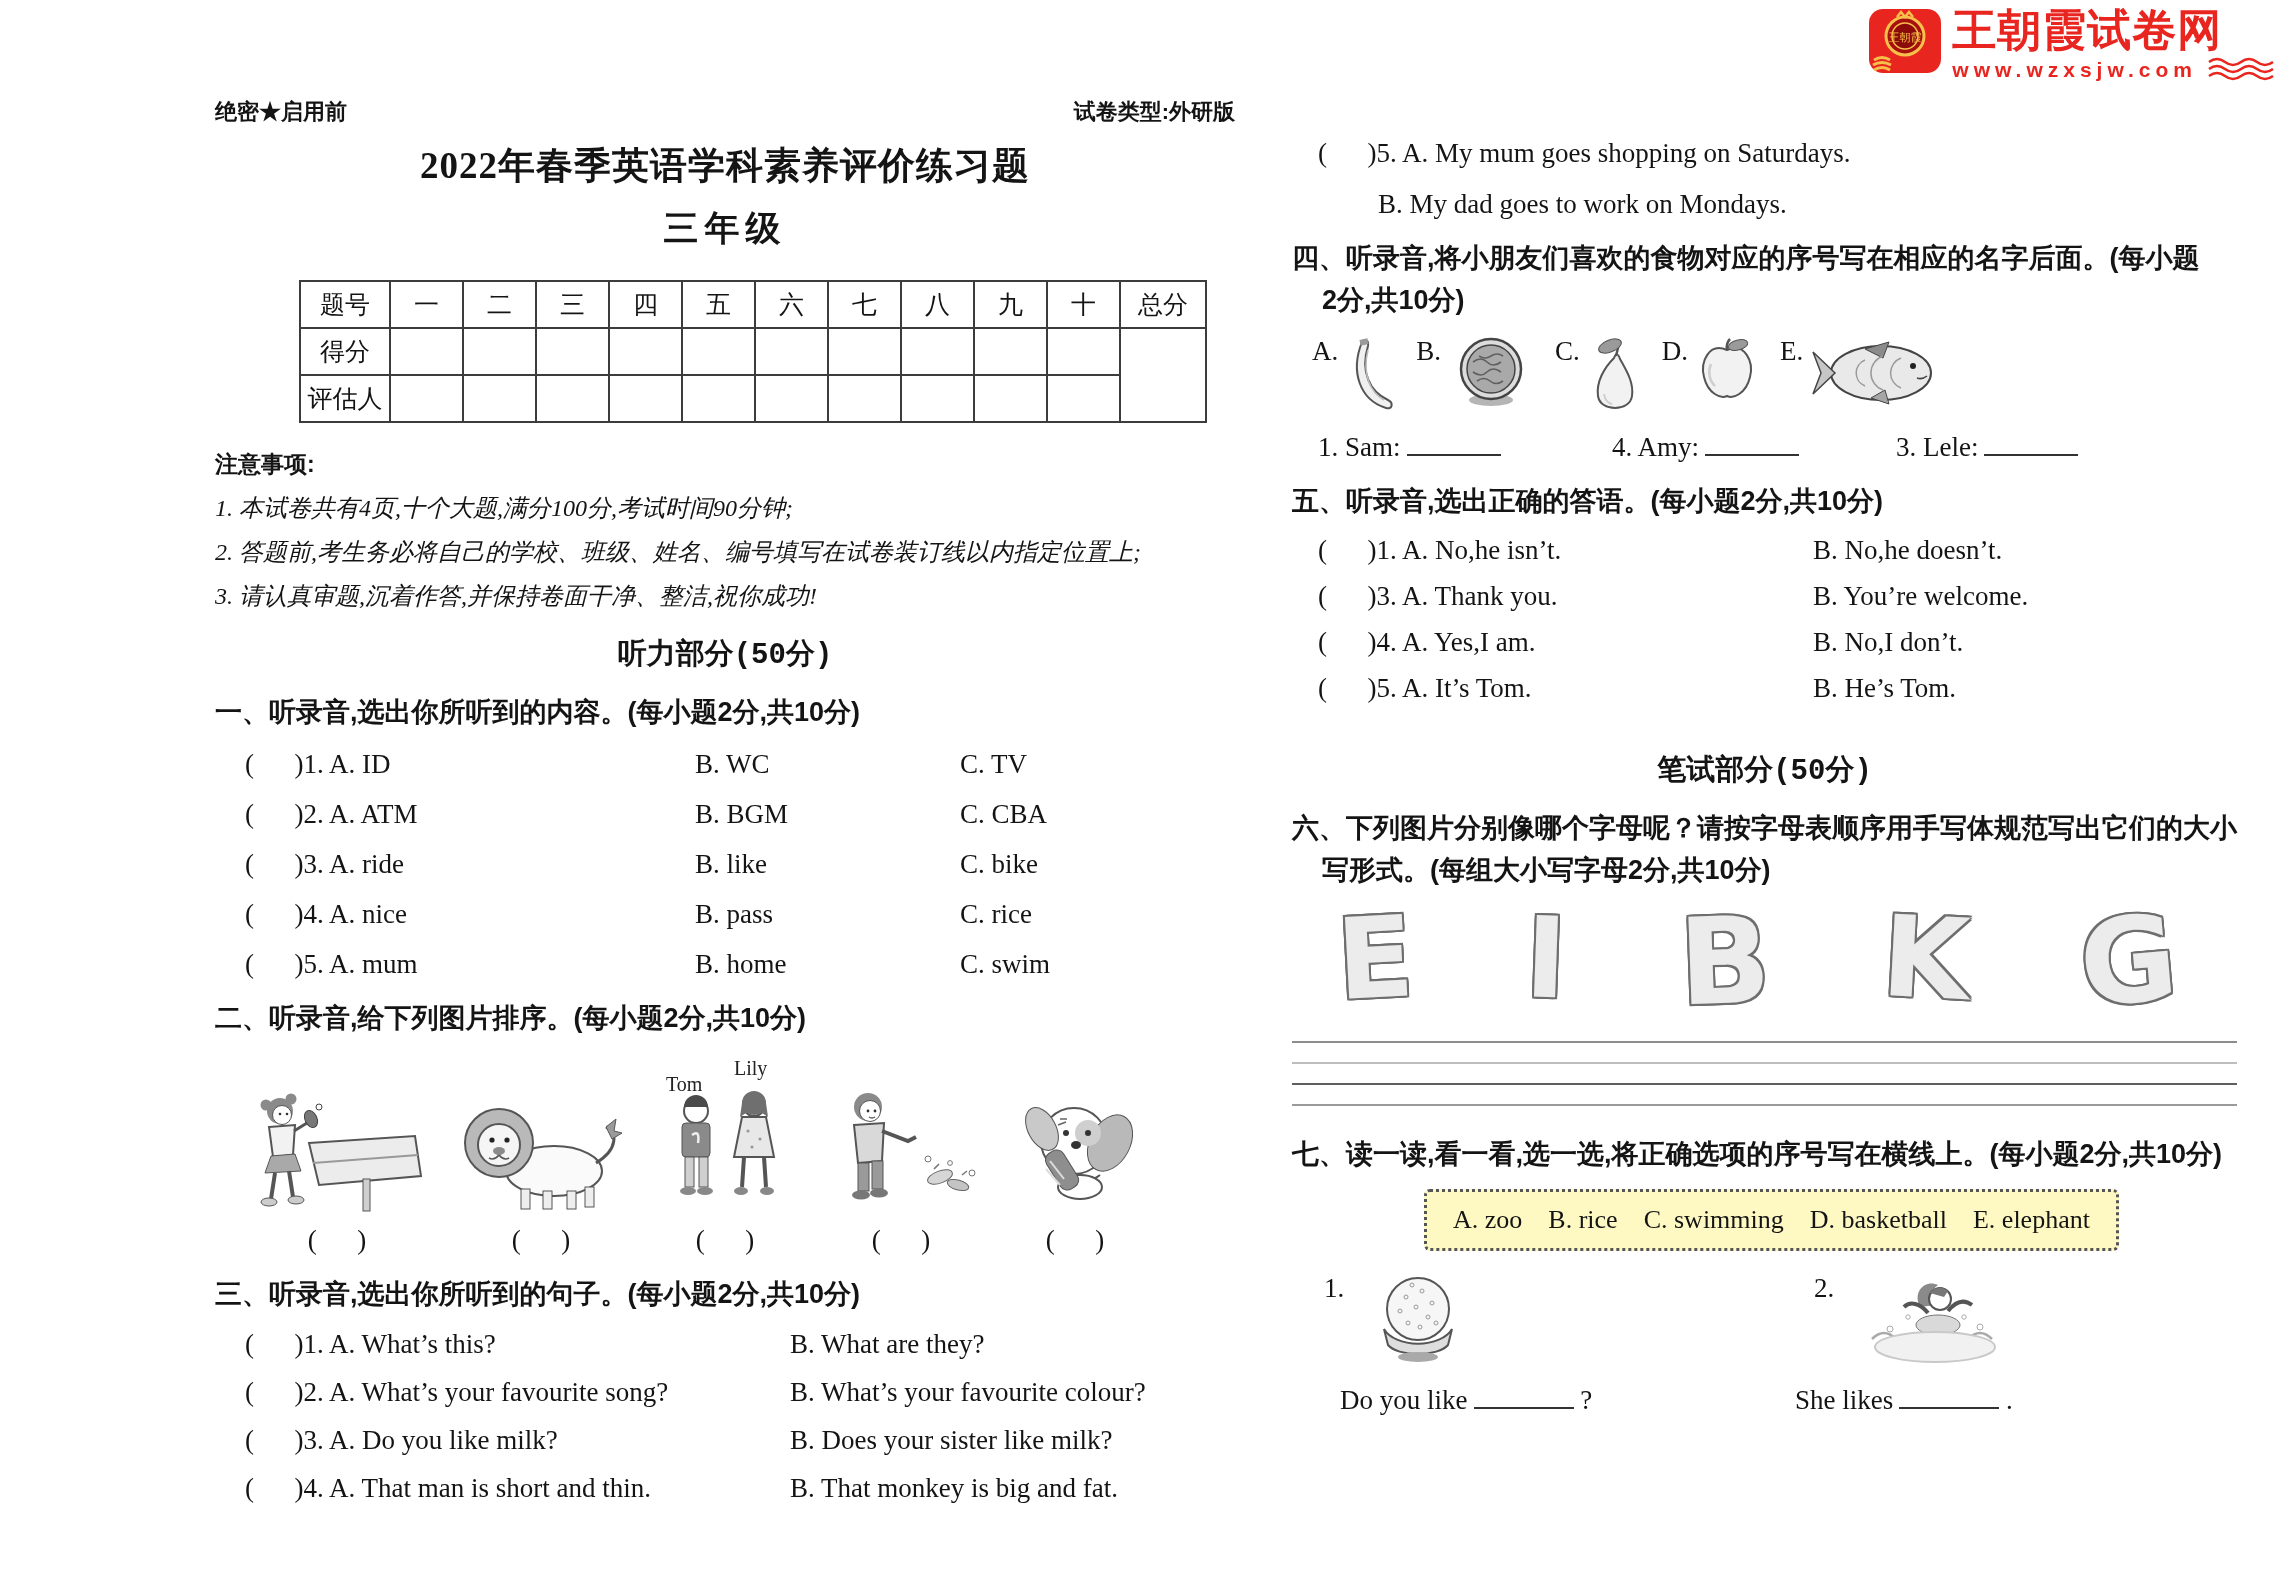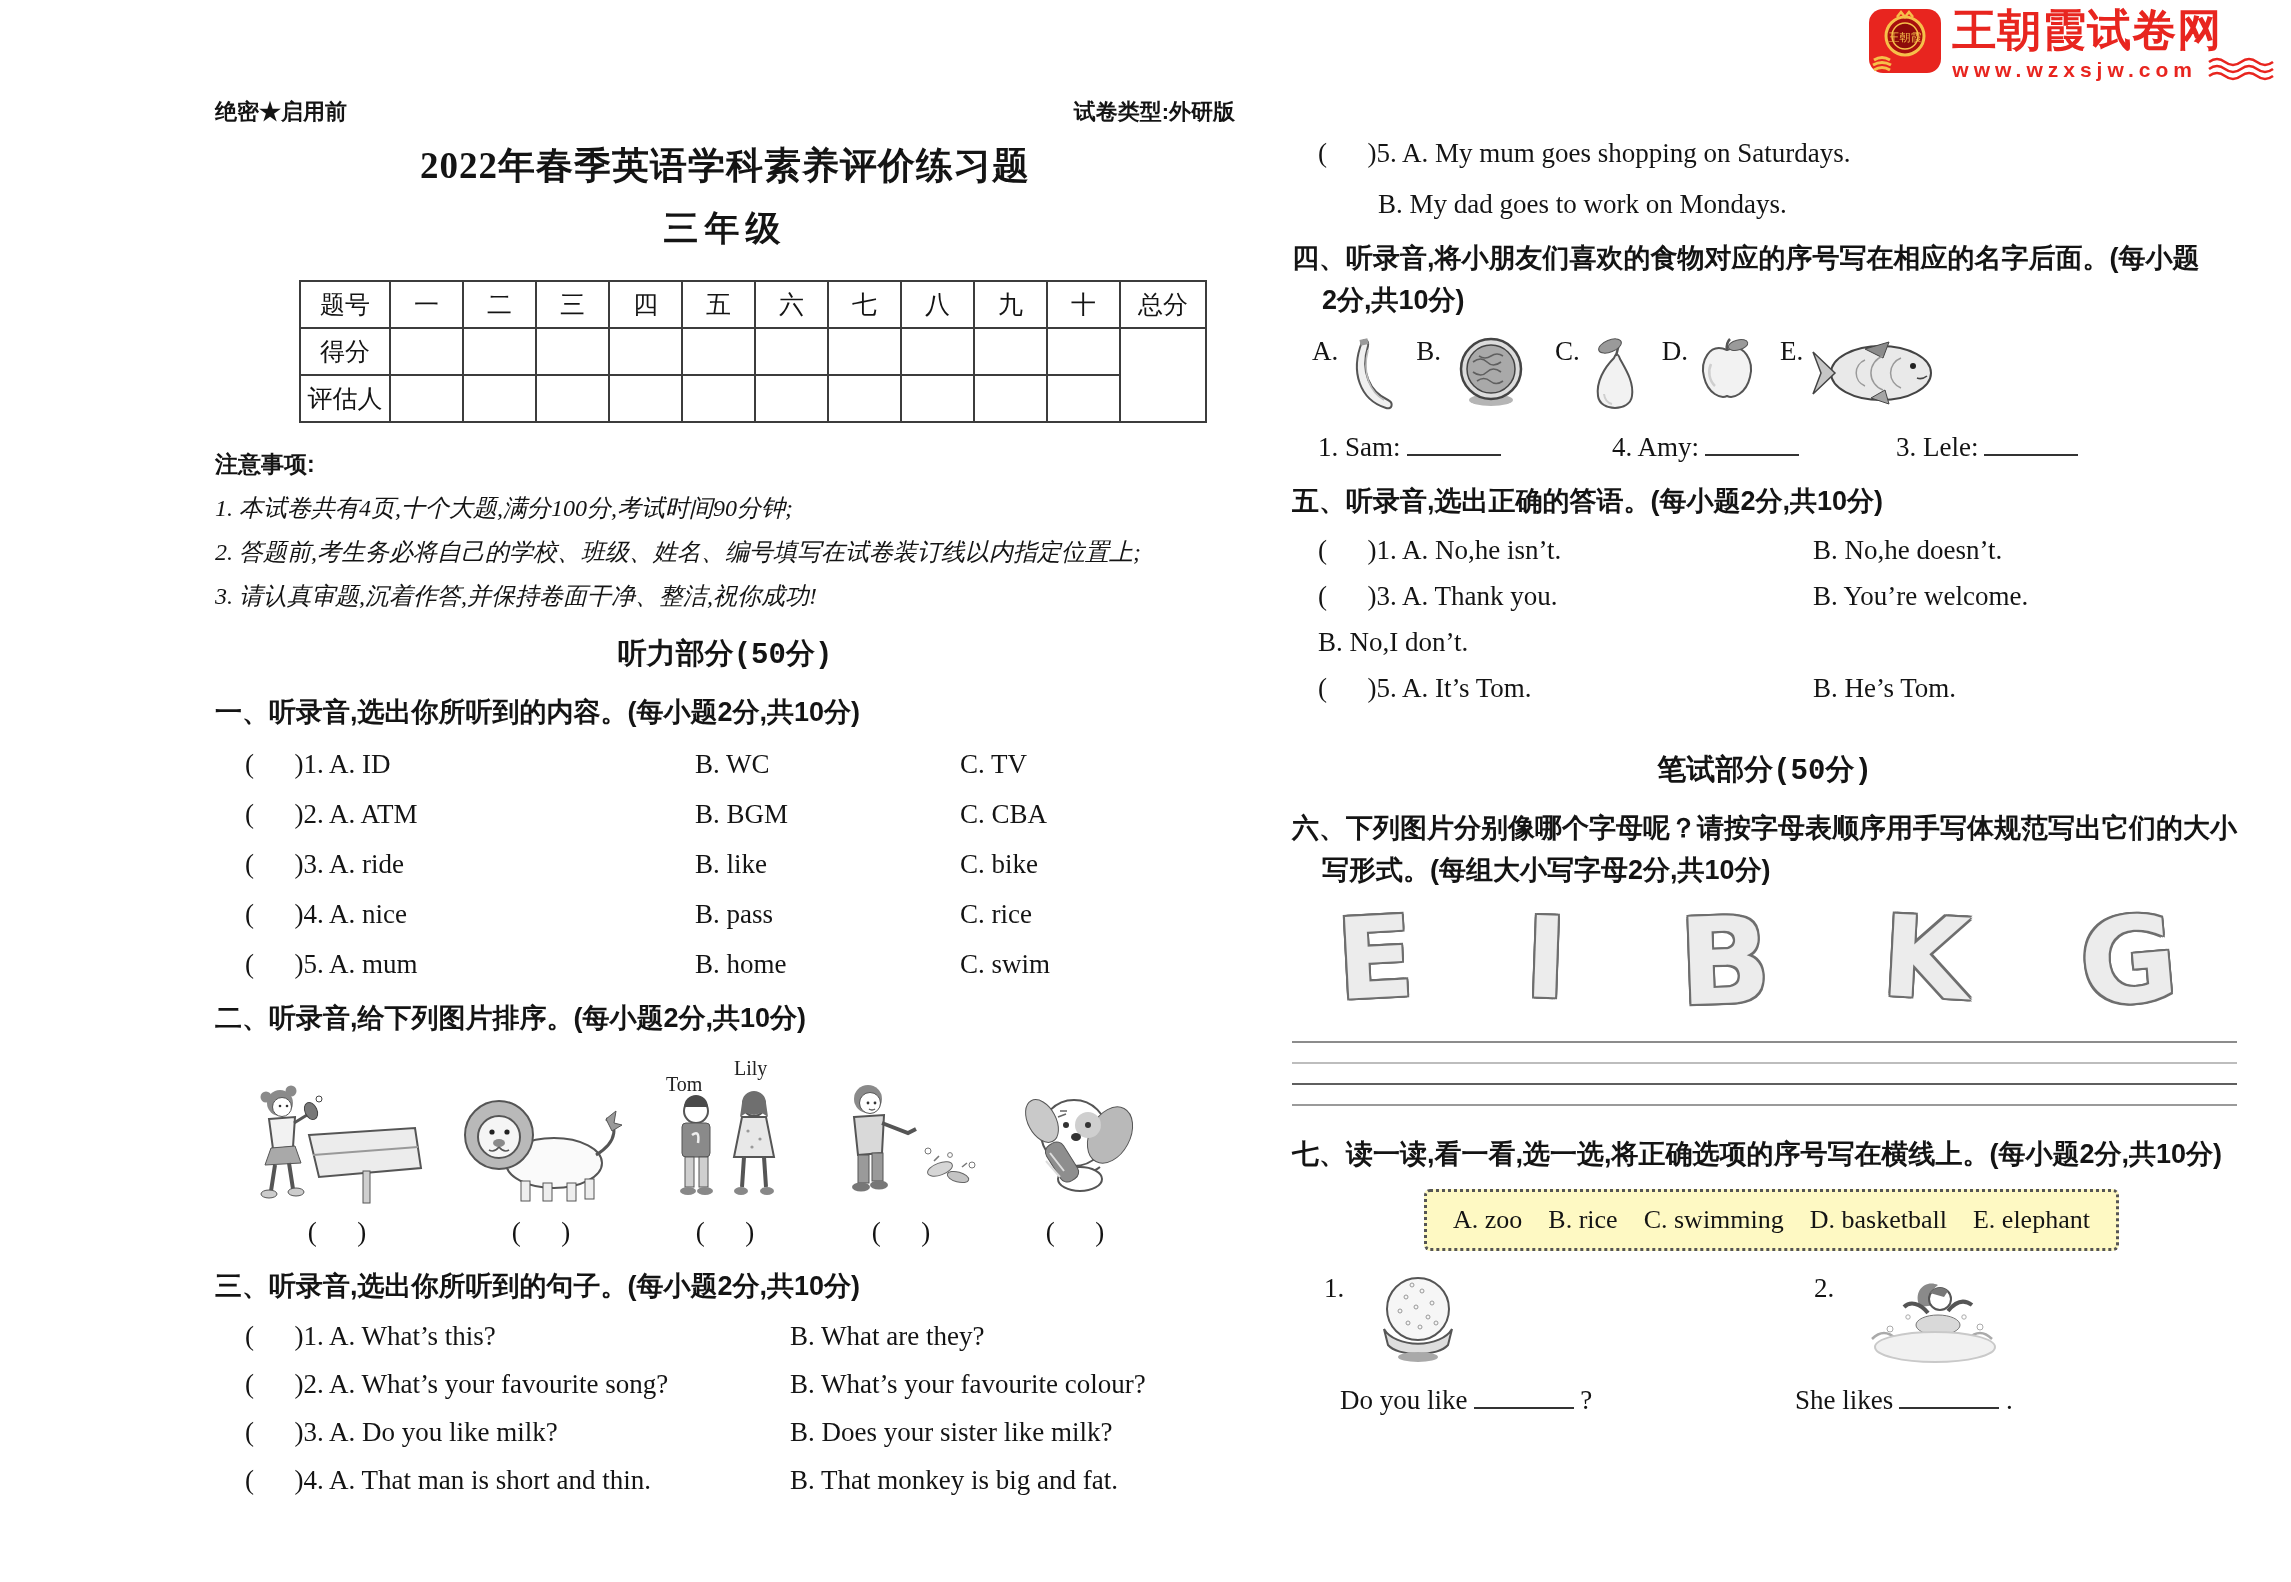--- a/index.html
+++ b/index.html
@@ -216,21 +216,21 @@
           <rect x="134" y="96" width="9" height="20" fill="#eee" stroke="#555"></rect>
           <circle cx="48" cy="52" r="34" fill="#b9b9b9" stroke="#555" stroke-width="2"></circle>
           <circle cx="48" cy="54" r="21" fill="#f5f5f5" stroke="#555" stroke-width="2"></circle>
           <circle cx="41" cy="49" r="2.6" fill="#222"></circle>
             <circle cx="56" cy="49" r="2.6" fill="#222"></circle>
           <ellipse cx="48" cy="60" rx="6" ry="4" fill="#8a8a8a"></ellipse>
           <path d="M48 64 q-5 6 -10 3 M48 64 q5 6 10 3" stroke="#555" stroke-width="1.6" fill="none"></path>
         </svg>
         <span class="pic-bracket">(      )</span>
       </div>
-      <div class="pic-slot" style="width:172px;">
+      <div class="pic-slot" style="width:172px;gap:8px;">
         <svg width="126" height="150" viewBox="0 0 126 150">
           <text x="4" y="36" font-size="20" fill="#222">Tom</text>
           <text x="72" y="20" font-size="20" fill="#222">Lily</text>
           <circle cx="34" cy="56" r="12" fill="#fff" stroke="#555" stroke-width="2"></circle>
           <path d="M22 52 a12 12 0 0 1 24 0 z" fill="#4a4a4a"></path>
           <rect x="20" y="68" width="28" height="34" rx="4" fill="#8a8a8a" stroke="#555"></rect>
           <path d="M30 80 q8 -6 6 8" stroke="#eee" stroke-width="2.5" fill="none"></path>
           <rect x="23" y="102" width="9" height="30" fill="#cfcfcf" stroke="#555"></rect>
           <rect x="37" y="102" width="9" height="30" fill="#cfcfcf" stroke="#555"></rect>
           <ellipse cx="26" cy="136" rx="8" ry="4" fill="#888"></ellipse>
@@ -382,20 +382,21 @@
     <div class="sec-head">五、听录音,选出正确的答语。(每小题2分,共10分)</div>
     <div class="q2row-r">
       <span><span class="bracket">(      )</span><span>1.</span> <span>A. No,he isn’t.</span></span>
       <span>B. No,he doesn’t.</span>
     </div>
     <div class="q2row-r">
       <span><span class="bracket">(      )</span><span>3.</span> <span>A. Thank you.</span></span>
       <span>B. You’re welcome.</span>
     </div>
     <div class="q2row-r">
+      <span><span class="bracket">(      )</span><span>4.</span> <span>A. Yes,I am.</span></span>
       <span>B. No,I don’t.</span>
     </div>
     <div class="q2row-r">
       <span><span class="bracket">(      )</span><span>5.</span> <span>A. It’s Tom.</span></span>
       <span>B. He’s Tom.</span>
     </div>
 
     
     <div class="part-title" style="margin-top:46px;">笔试部分(50分)</div>
 

